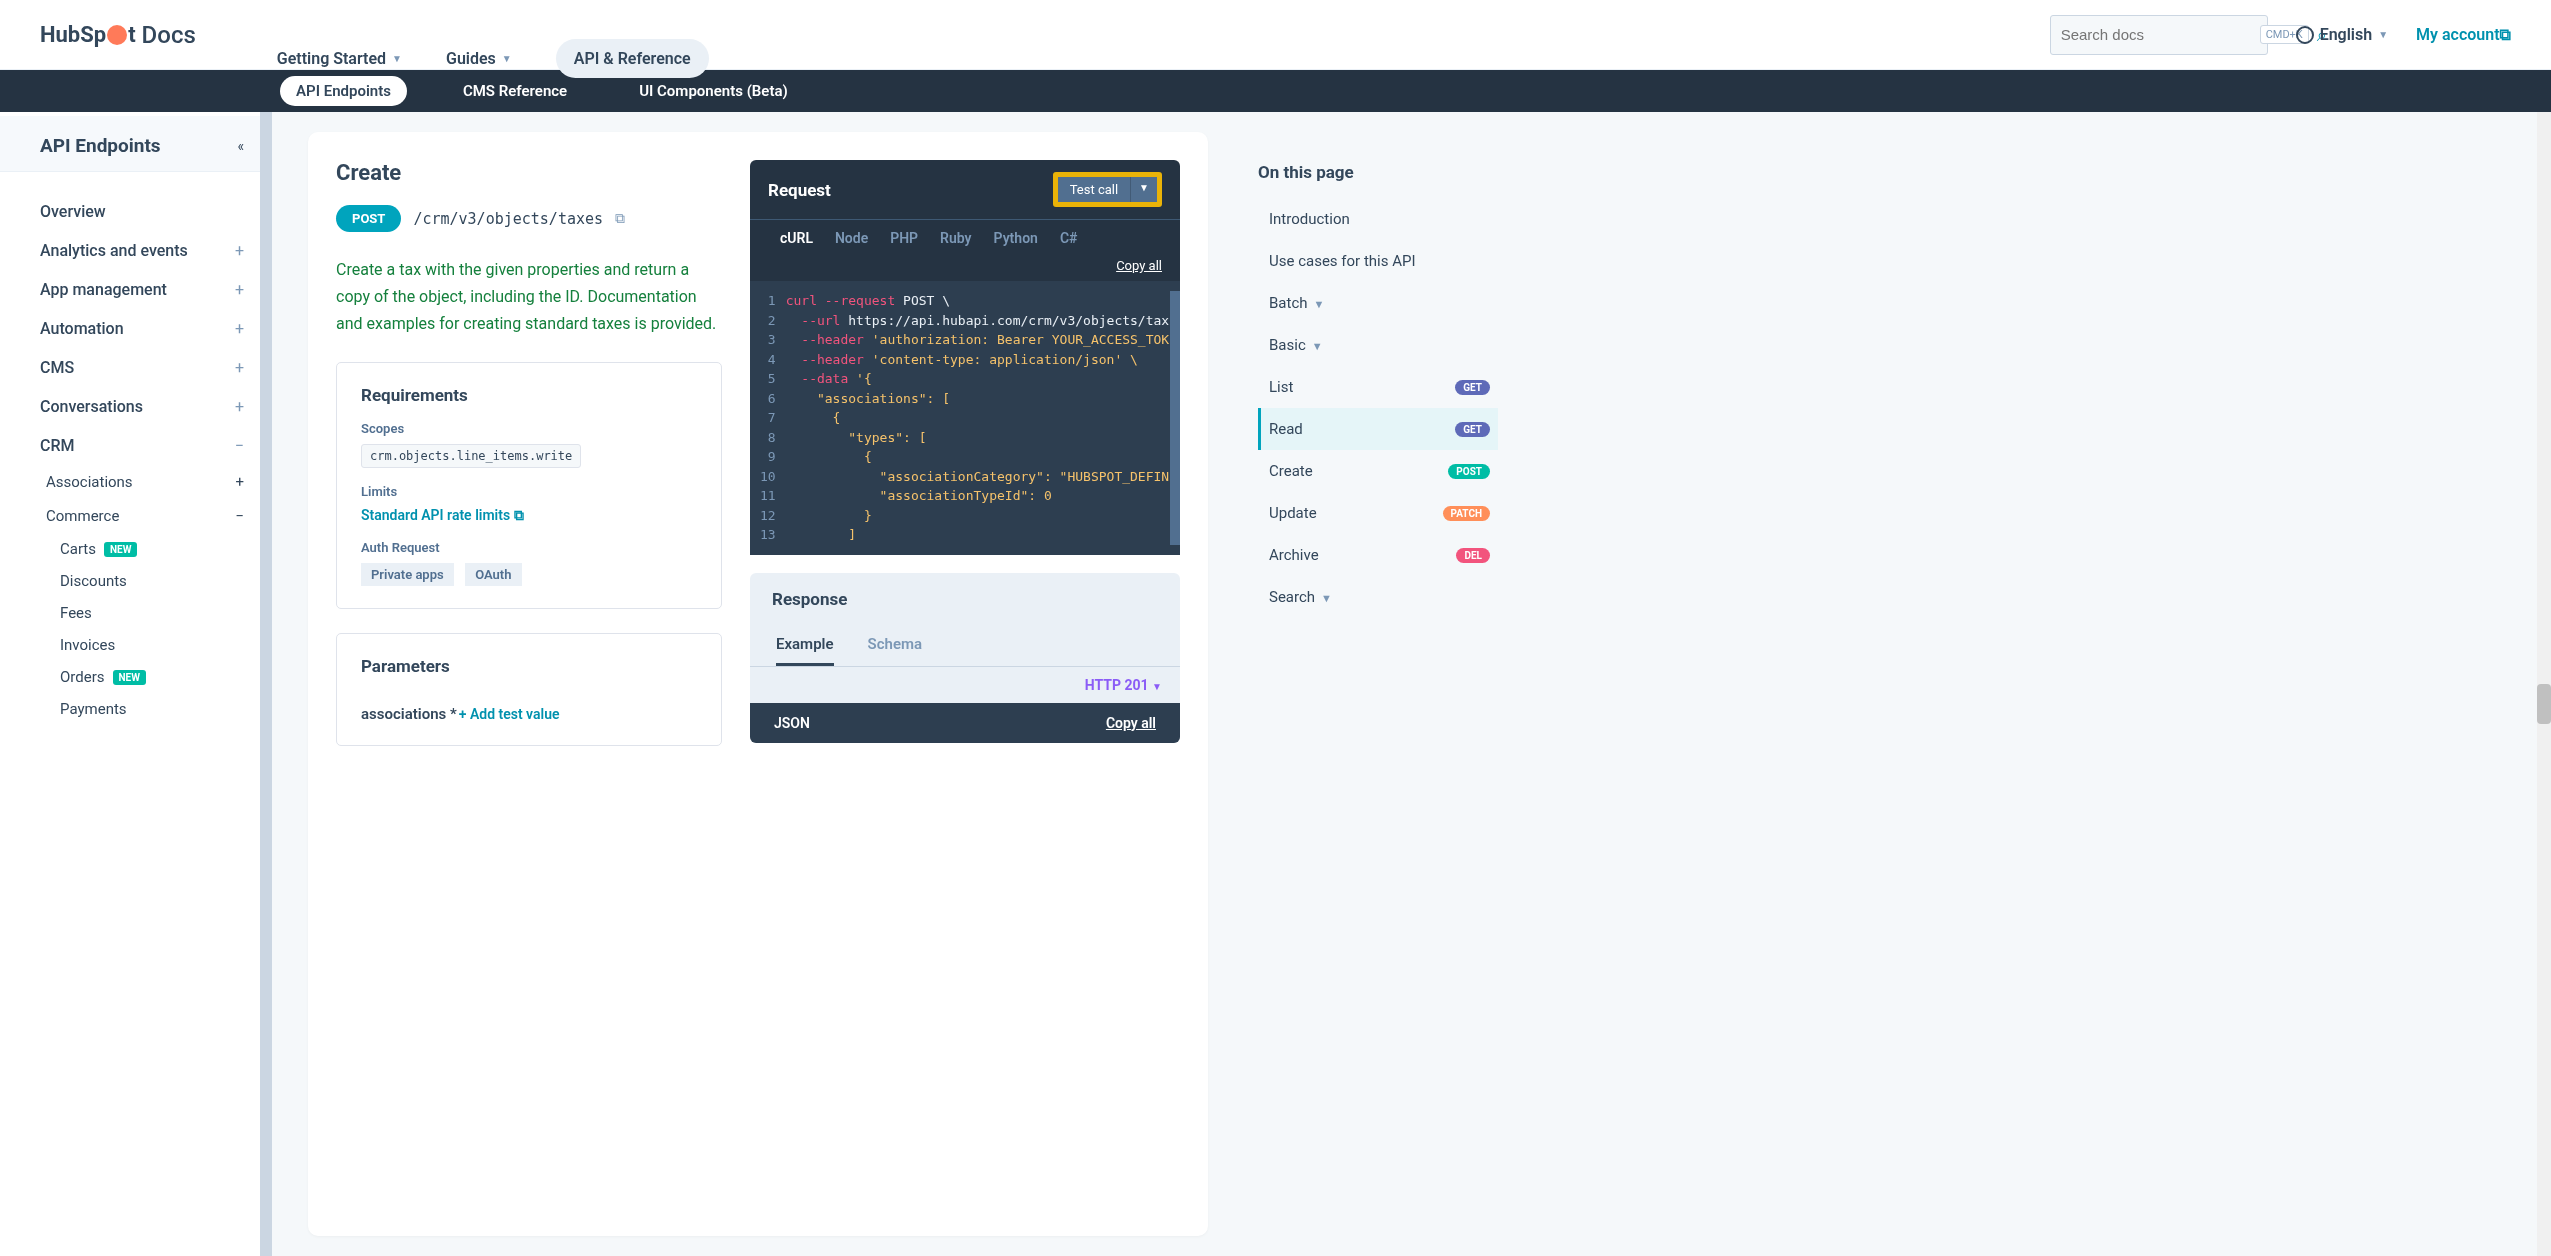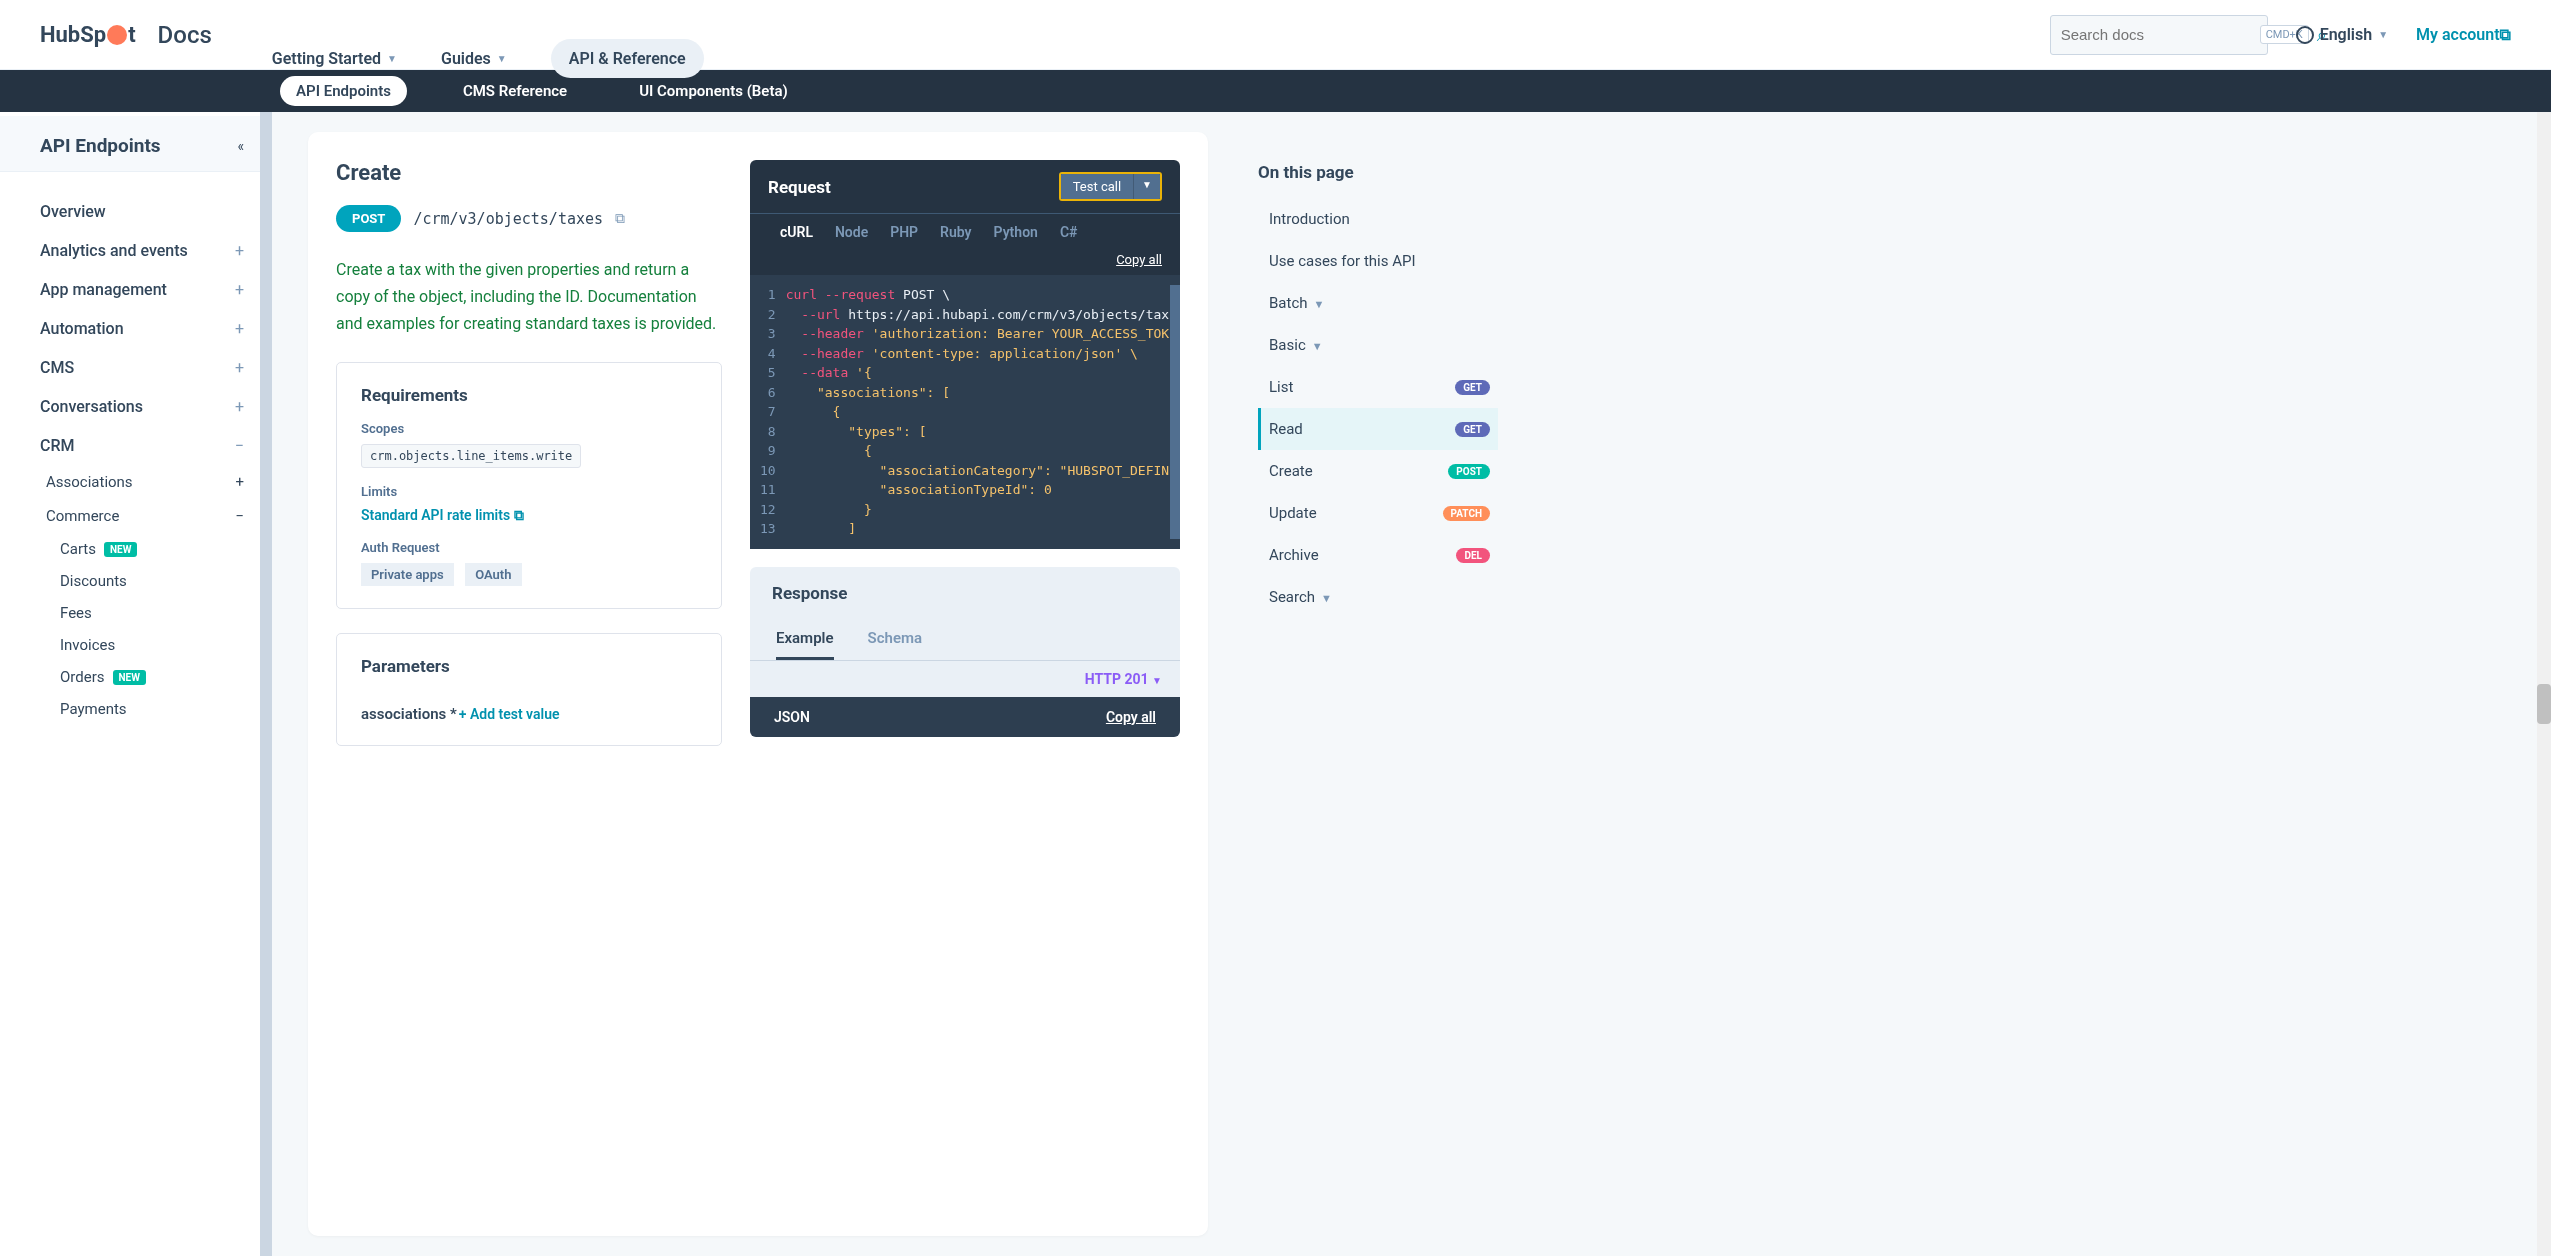--- a/index.html
+++ b/index.html
@@ -1,18 +1,18 @@
 <!DOCTYPE html>
 <html><head>
 <meta charset="utf-8">
 <style>
 * { box-sizing: border-box; margin: 0; padding: 0; }
 body { font-family: -apple-system, BlinkMacSystemFont, "Segoe UI", Roboto, Helvetica, Arial, sans-serif; color: #33475b; background: #fff; font-size: 14px; overflow: hidden; }
 .top-bar { height: 70px; border-bottom: 1px solid #eaf0f6; display: flex; align-items: center; padding: 0 40px; }
-.logo { display: flex; align-items: center; gap: 22px; margin-right: 60px; justify-content: flex-end; }
+.logo { display: flex; align-items: center; gap: 6px; margin-right: 81px; justify-content: flex-end; }
 .logo-docs { font-size: 24px; font-weight: 500; color: #33475b; }
 .logo-hub { font-weight: 700; font-size: 22px; color: #33475b; display:flex; align-items:center; }
 .sprocket { width: 20px; height: 20px; background: #ff7a59; border-radius: 50%; display: inline-block; position: relative; margin: 0 1px; }
 .nav-items { display: flex; gap: 44px; align-items: center; }
 .nav-item { font-size: 16px; font-weight: 600; color: #33475b; cursor: pointer; display: flex; align-items: center; gap: 6px; margin-top: 48px; }
 .nav-item.pill { background: #eaf0f6; padding: 10px 18px; border-radius: 20px; }
 .chev { font-size: 10px; color: #7c98b6; }
 .top-right { margin-left: auto; display: flex; align-items: center; gap: 28px; }
 .search-box { width: 218px; height: 40px; border: 1px solid #cbd6e2; border-radius: 3px; display: flex; align-items: center; padding: 0 10px; background: #f5f8fa; }
 .search-box input { border: none; background: transparent; flex: 1; font-size: 15px; outline: none; color:#516f90; }
@@ -55,21 +55,21 @@
 .link-teal { color: #0091ae; font-size: 14px; font-weight: 600; cursor: pointer; display:inline-flex; align-items:center; gap:4px; margin-bottom:16px;}
 .auth-chip { display:inline-block; background: #eaf0f6; color: #516f90; font-size: 13px; font-weight:600; padding: 4px 10px; border-radius: 0; margin-right: 8px; }
 .param-row { display:flex; align-items:center; gap:2px;margin-top:29px; }
 .param-name { font-size:15px; font-weight:600; }
 .add-test { color:#0091ae; font-size:14px; font-weight:600; cursor:pointer; }
 
 .right-content { width: 430px; min-width:0; }
 .req-box { background: #253342; border-radius: 6px 6px 0 0; overflow:hidden; }
 .req-head { display: flex; justify-content: space-between; align-items: center; padding: 12px 18px; }
 .req-title { color: #fff; font-size: 17px; font-weight: 700; }
-.test-call { display: flex; border: 2px solid #eab308; border-radius: 3px; overflow: hidden; }
+.test-call { display: flex; border: 5px solid #eab308; border-radius: 3px; overflow: hidden; }
 .test-call-btn { background: #516f90; color: #fff; font-size: 13px; padding: 5px 12px; cursor: pointer; }
 .test-call-dd { background: #516f90; color:#fff; padding: 5px 8px; border-left:1px solid #425b76; cursor:pointer; font-size:10px;}
 .lang-tabs { display: flex; gap: 22px; padding: 10px 30px 0; color: #7c98b6; font-size: 14px; border-top:1px solid #3e5974; flex-wrap:wrap; }
 .lang-tab { cursor: pointer; font-weight:600; padding-bottom:8px; }
 .lang-tab.active { color: #fff; }
 .req-tools { display:flex; justify-content:flex-end; padding:4px 18px 8px; }
 .copy-all { color: #fff; font-size: 13px; text-decoration: underline; cursor: pointer; }
 .code-area { background: #2d3e50; padding: 10px 0 10px 0; font-family: "SFMono-Regular", Consolas, monospace; font-size: 13px; line-height: 1.5; position:relative; display:flex; }
 .line-nums { color:#7c98b6; text-align:right; padding:0 10px; user-select:none; }
 .code-lines { color:#eaf0f6; flex:1; overflow-x:auto; white-space:pre; padding-right:12px;}

